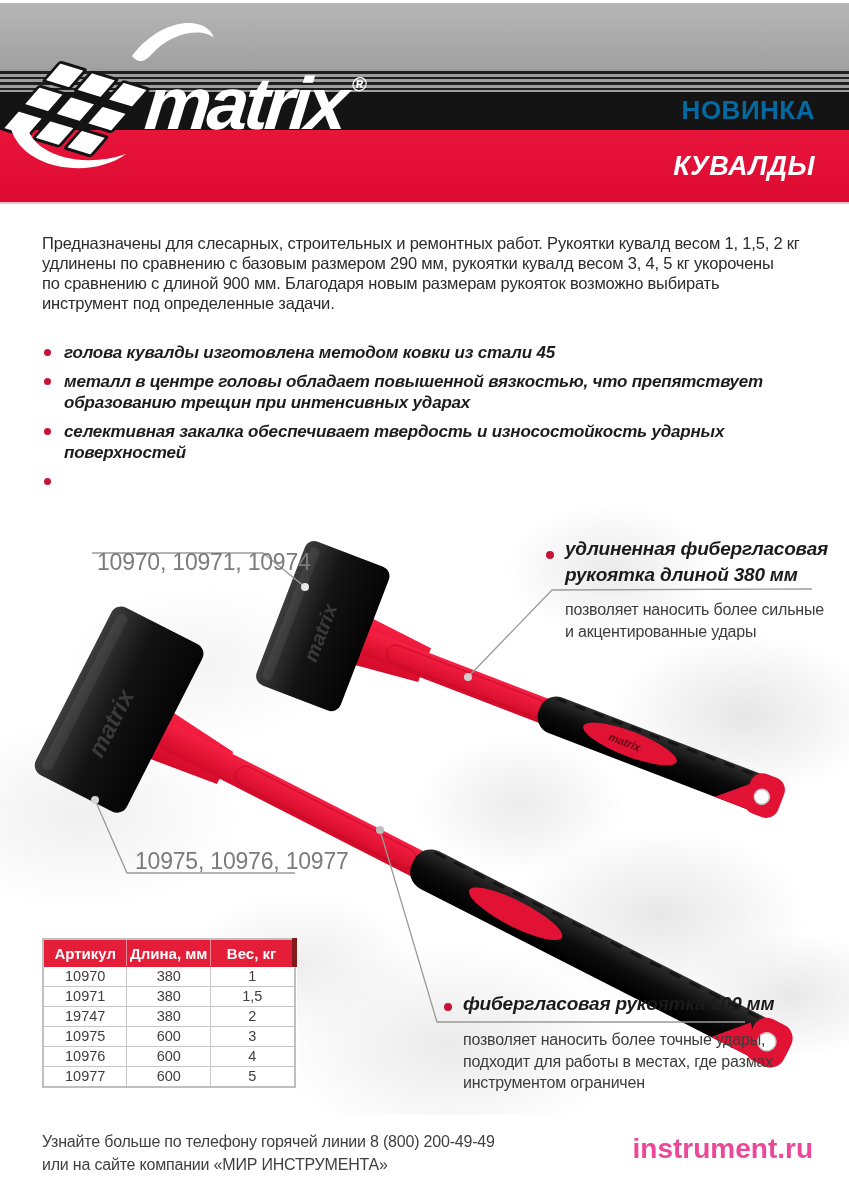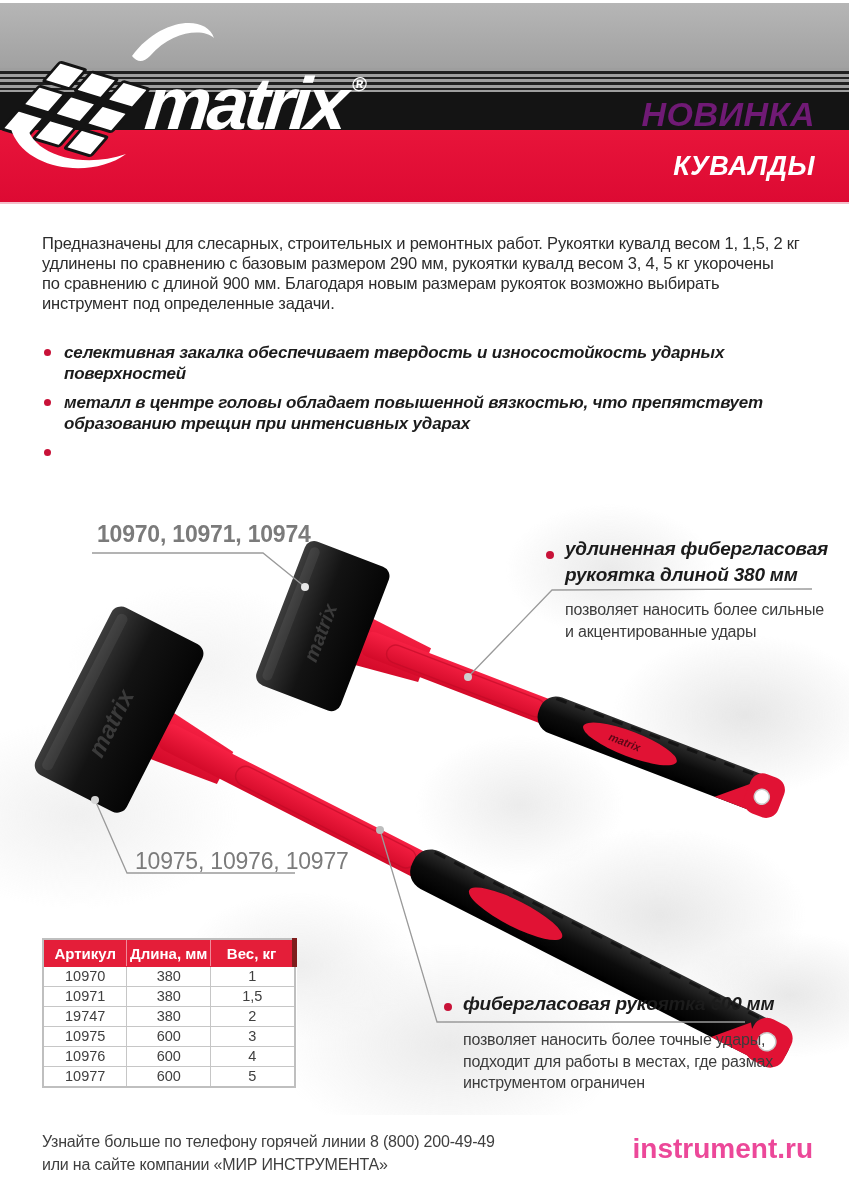--- a/index.html
+++ b/index.html
@@ -14,21 +14,21 @@
   .band-gray{left:0;right:0;top:3px;height:65px;background:linear-gradient(#b6b6b6,#a1a1a1);}
   .band-stripes{left:0;right:0;top:68px;height:24px;
     background:repeating-linear-gradient(180deg,#9e9e9e 0 3px,#1f1f1f 3px 5.5px);}
   .band-black{left:0;right:0;top:92px;height:38px;background:#141414;}
   .band-red{left:0;right:0;top:130px;height:72px;background:linear-gradient(180deg,#e8143a,#dd0a33);
     border-bottom:2px solid #f3bfca;}
 
   .logo-word{left:146px;top:67px;font-size:74px;line-height:1;font-weight:bold;font-style:italic;
     color:#fff;letter-spacing:-4px;transform:skewX(-6deg);z-index:6;}
   .logo-word .reg{font-size:20px;letter-spacing:0;vertical-align:38px;margin-left:6px;font-style:normal;}
-  .hdr-badge{right:34px;top:95px;font-size:34px;font-weight:bold;font-style:italic;color:#701a75;z-index:6;letter-spacing:.5px;}
+  .hdr-badge{right:34px;top:95px;font-size:26px;font-weight:bold;color:#0369a1;z-index:6;letter-spacing:.5px;}
   .hdr-title{right:34px;top:151px;font-size:27px;font-weight:bold;font-style:italic;color:#fff;z-index:6;letter-spacing:.5px;}
   #logo-svg{left:0;top:0;z-index:5;}
 
   
   .intro{left:42px;top:233px;width:780px;font-size:16.5px;line-height:20px;letter-spacing:-.2px;color:#2c2c2c;z-index:4;}
   .features{left:42px;top:342px;width:780px;z-index:4;}
   .feature{display:flex;margin-bottom:8px;}
   .feature .dot{flex:0 0 7px;width:7px;height:7px;border-radius:50%;background:#c81238;margin:7px 13px 0 2px;}
   .feature .txt{font-size:17px;line-height:21px;font-weight:bold;font-style:italic;color:#1c1c1c;letter-spacing:-.2px;}
 
@@ -40,21 +40,21 @@
       radial-gradient(150px 100px at 520px 330px,#dfdfdf,transparent 70%),
       radial-gradient(210px 125px at 660px 440px,#d8d8d8,transparent 70%),
       radial-gradient(170px 105px at 300px 490px,#e2e2e2,transparent 70%),
       radial-gradient(230px 135px at 80px 340px,#e6e6e6,transparent 70%),
       radial-gradient(190px 115px at 200px 190px,#ececec,transparent 70%),
       radial-gradient(250px 145px at 450px 570px,#dddddd,transparent 70%),
       radial-gradient(160px 90px at 790px 520px,#d9d9d9,transparent 70%);}
   #product-svg{left:0;top:0;z-index:2;}
 
   .prod-label{font-size:23px;color:#7b7b7b;z-index:4;letter-spacing:-.2px;}
-  #label-short{left:97px;top:521px;font-weight:bold;}
+  #label-short{left:97px;top:549px;}
   #label-long{left:135px;top:848px;}
 
   .callout-head{font-size:19px;font-weight:bold;font-style:italic;color:#1b1b1b;line-height:26px;z-index:4;letter-spacing:-.2px;}
   .callout-body{font-size:16px;color:#3c3c3c;line-height:22px;z-index:4;letter-spacing:-.2px;}
   #callout1-head{left:565px;top:536px;}
   #callout1-body{left:565px;top:599px;}
   #callout2-head{left:463px;top:991px;}
   #callout2-body{left:463px;top:1029px;line-height:21.5px;}
   .rdot{width:8px;height:8px;border-radius:50%;background:#c81238;z-index:4;}
   #c1-dot{left:546px;top:551px;}
@@ -103,26 +103,30 @@
 <div class="abs hdr-title">КУВАЛДЫ</div>
 
 <div class="abs intro pre">Предназначены для слесарных, строительных и ремонтных работ. Рукоятки кувалд весом 1, 1,5, 2 кг
 удлинены по сравнению с базовым размером 290 мм, рукоятки кувалд весом 3, 4, 5 кг укорочены
 по сравнению с длиной 900 мм. Благодаря новым размерам рукояток возможно выбирать
 инструмент под определенные задачи.</div>
 
 <div class="abs features">
   <div class="feature">
     <span class="dot"></span>
-    <span class="txt pre">селективная  закалка обеспечивает твердость и износостойкость ударных поверхностей</span>
+    <span class="txt pre">голова кувалды изготовлена методом ковки из стали 45</span>
   </div>
   <div class="feature">
     <span class="dot"></span>
     <span class="txt pre">металл в центре головы  обладает повышенной вязкостью, что препятствует
 образованию трещин при интенсивных ударах</span>
+  </div>
+  <div class="feature">
+    <span class="dot"></span>
+    <span class="txt pre">селективная  закалка обеспечивает твердость и износостойкость ударных поверхностей</span>
   </div>
   <div class="feature">
     <span class="dot"></span>
   </div>
 </div>
 
 <div class="abs rocks"></div>
 
 <svg id="product-svg" class="abs" width="849" height="1200" viewBox="0 0 849 1200">
   <defs>

